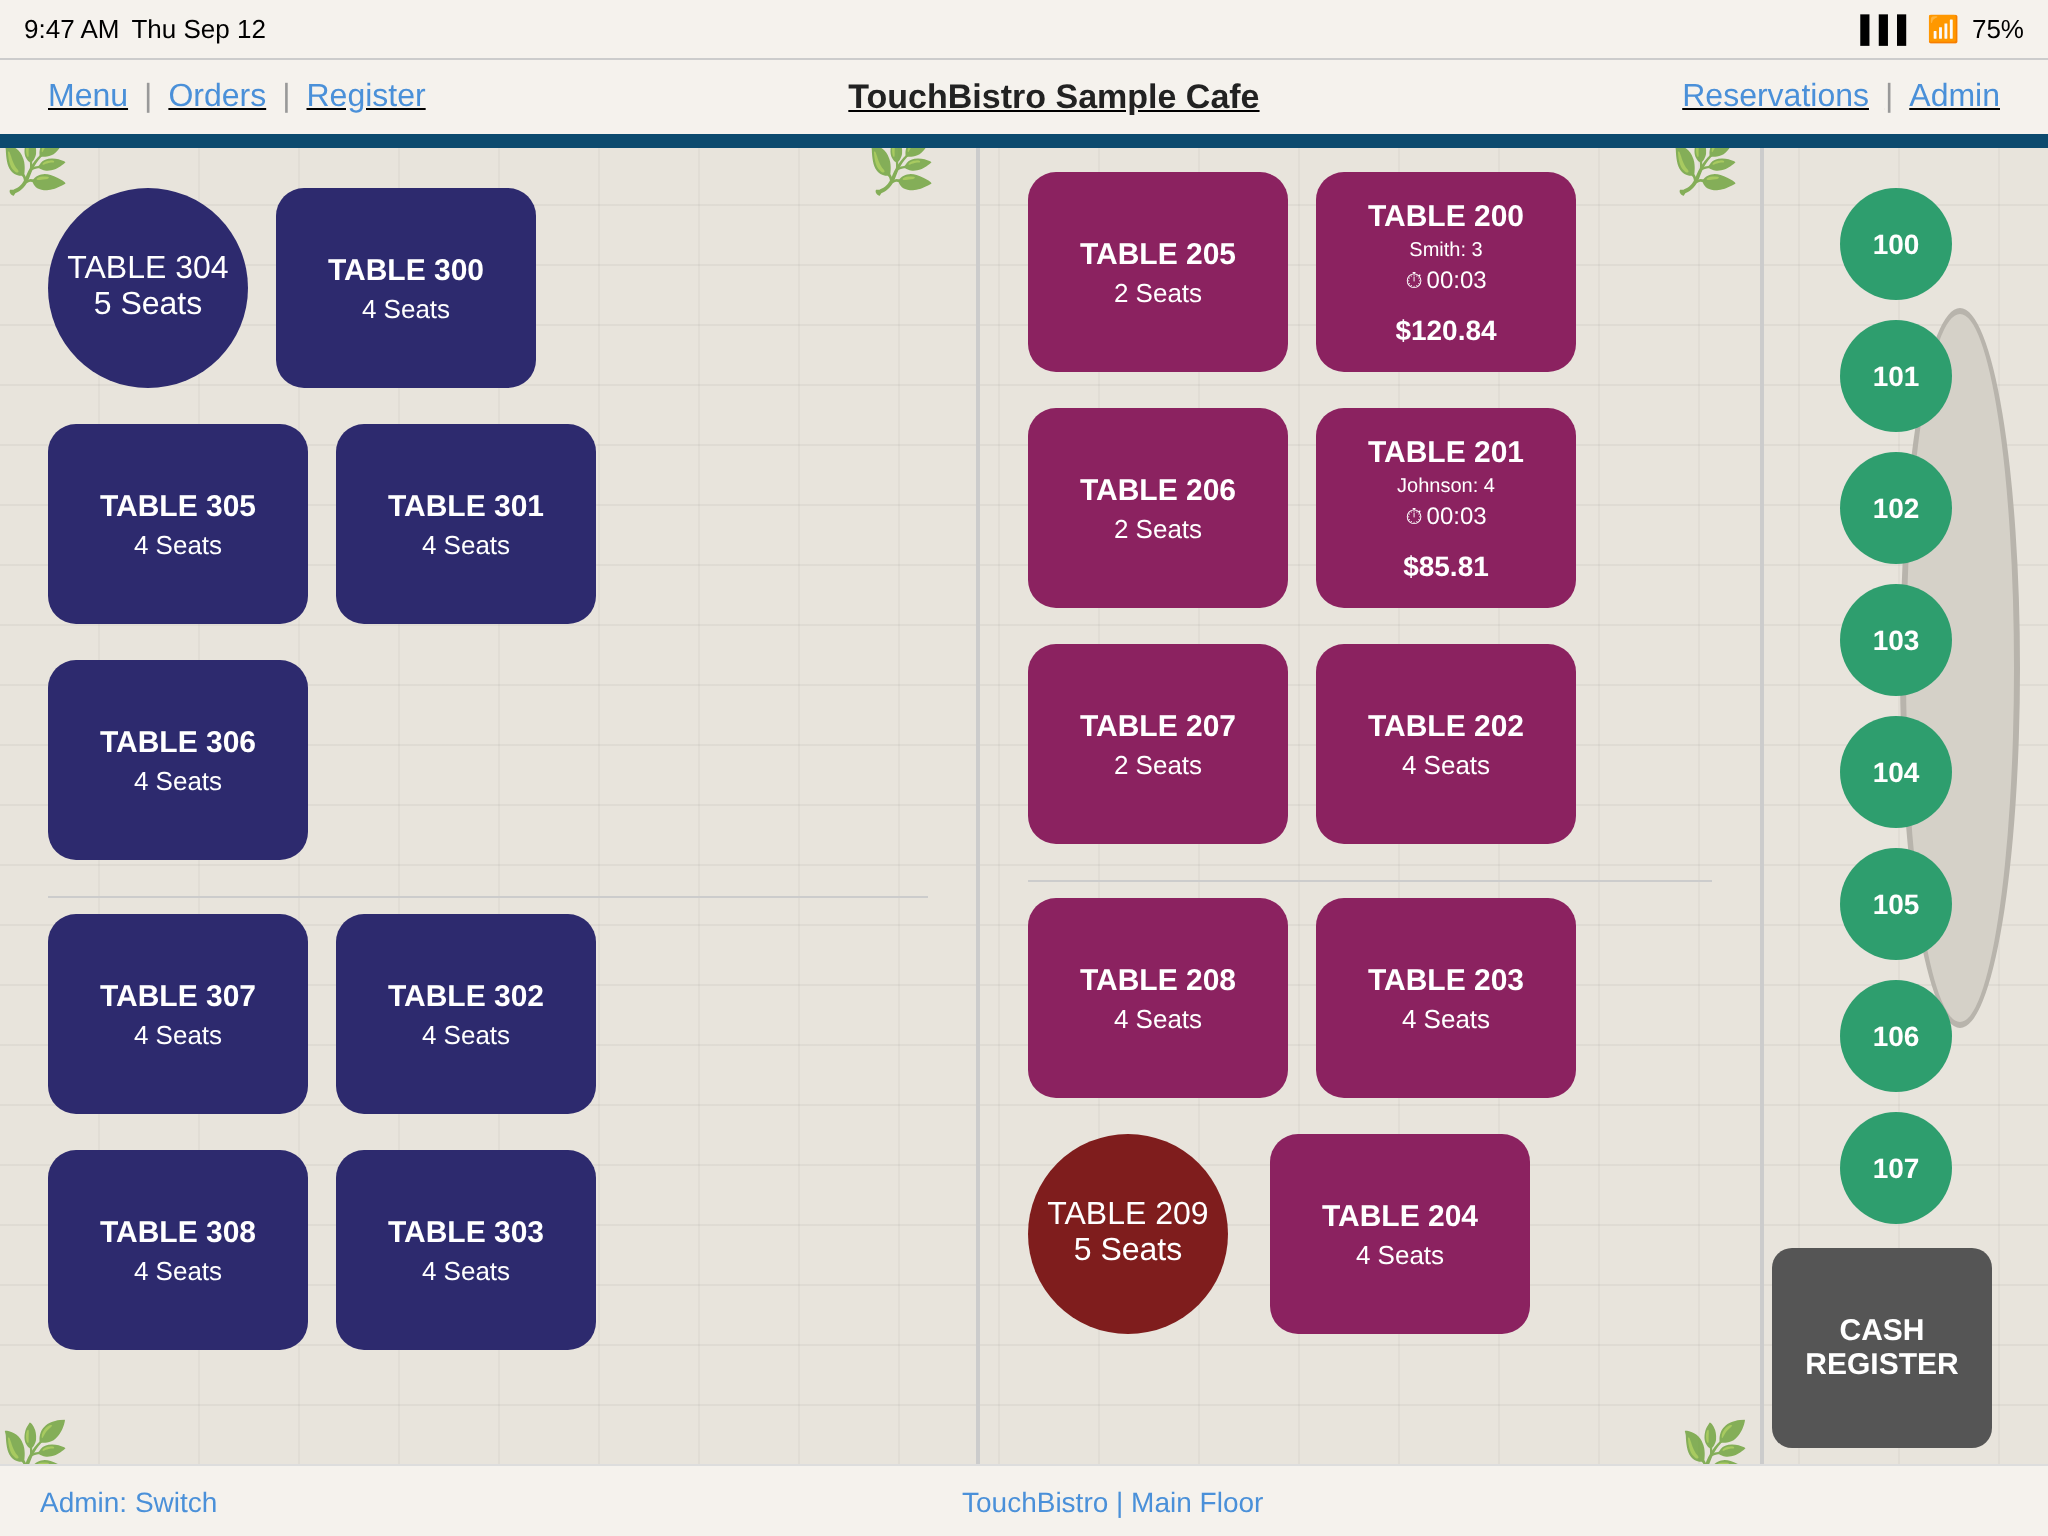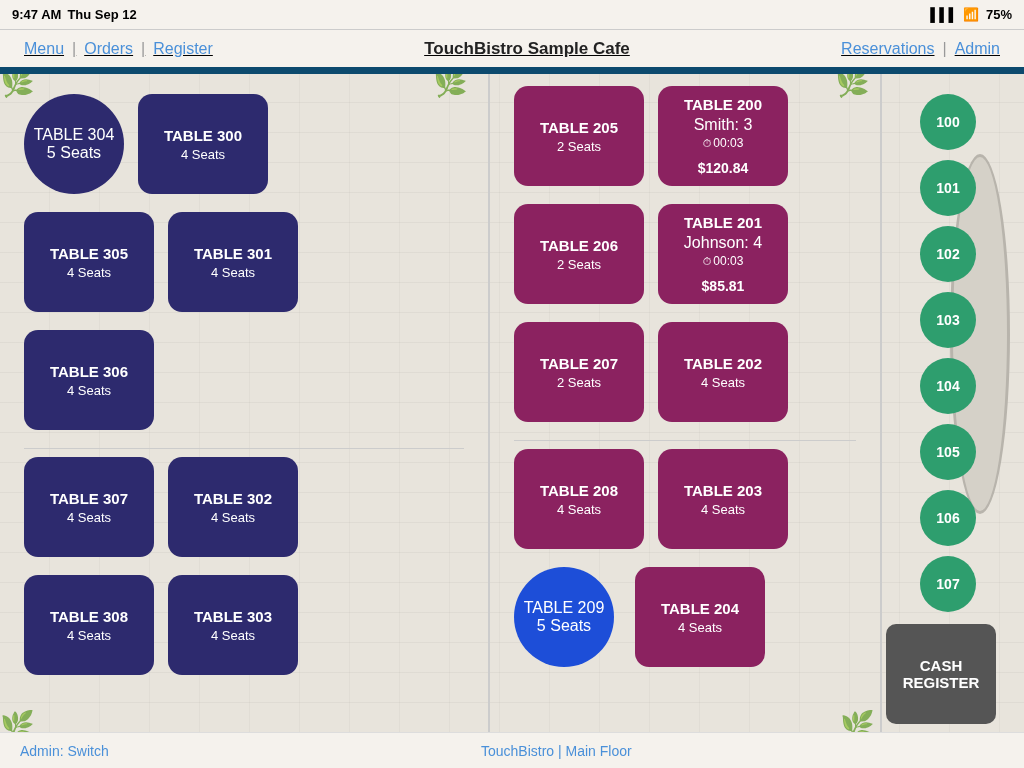--- a/index.html
+++ b/index.html
@@ -14,21 +14,21 @@
 
     
     .status-bar {
       background: #f5f2ed;
       height: 30px;
       display: flex;
       align-items: center;
       justify-content: space-between;
       padding: 0 12px;
       font-size: 13px;
-      font-weight: 700;
+      font-weight: 400;
       border-bottom: 1px solid #ccc;
     }
     .status-left { display: flex; align-items: center; gap: 6px; }
     .status-right { display: flex; align-items: center; gap: 6px; }
 
     
     .nav-bar {
       background: #f5f2ed;
       height: 44px;
       display: flex;
@@ -96,21 +96,21 @@
       font-size: 15px;
       font-weight: 700;
       line-height: 1.2;
     }
     .table-square .table-seats {
       font-size: 13px;
       font-weight: 400;
       margin-top: 2px;
     }
     .table-square .table-customer {
-      font-size: 16px;
+      font-size: 10px;
       font-weight: 500;
       margin-top: 2px;
     }
     .table-square .table-timer {
       font-size: 12px;
       margin-top: 2px;
       display: flex;
       align-items: center;
       gap: 2px;
     }
@@ -127,21 +127,21 @@
       border-radius: 50%;
       display: flex;
       flex-direction: column;
       align-items: center;
       justify-content: center;
       cursor: pointer;
       color: white;
       text-align: center;
     }
     .table-circle.navy { background: #2d2a6e; }
-    .table-circle.purple { background: #1d4ed8; }
+    .table-circle.purple { background: #7f1d1d; }
 
     
     .bar-stool {
       width: 56px;
       height: 56px;
       border-radius: 50%;
       background: #2e9e6e;
       display: flex;
       align-items: center;
       justify-content: center;

